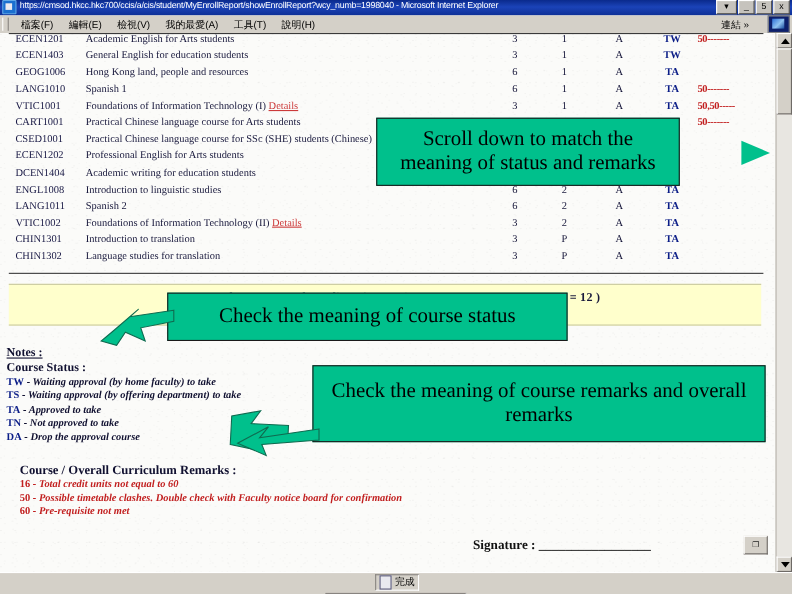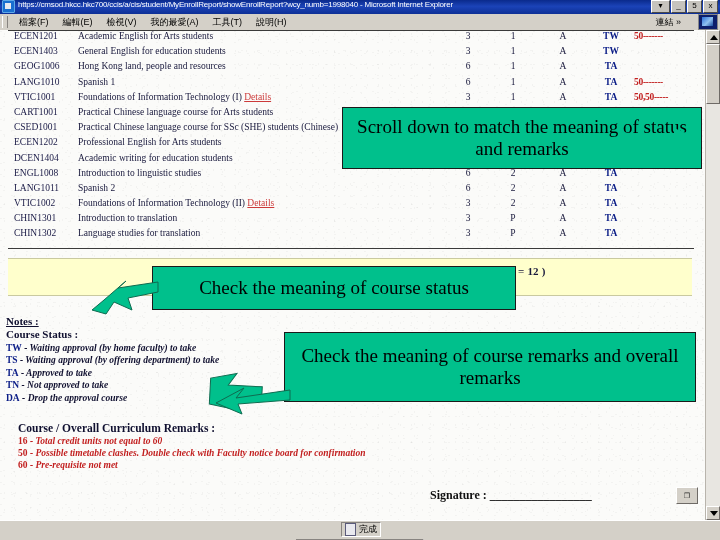--- a/index.html
+++ b/index.html
@@ -168,21 +168,21 @@
   .callout {
     position: absolute;
     background: #00c08c;
     border: 1px solid #1a1a1a;
     color: #000000;
     font-family: "Liberation Serif", serif;
     display: flex; align-items: center; justify-content: center;
     text-align: center; line-height: 1.15;
     box-sizing: border-box;
   }
-  #callout-scroll { left: 342px; top: 107px; width: 360px; height: 62px; font-size: 19px; padding: 0 8px; }
+  #callout-scroll { left: 342px; top: 107px; width: 276px; height: 62px; font-size: 19px; padding: 0 8px; }
   #callout-status { left: 152px; top: 266px; width: 364px; height: 44px; font-size: 19px; }
   #callout-remarks{ left: 284px; top: 332px; width: 412px; height: 70px; font-size: 19px; padding: 0 6px; }
 
   
   .tail {
     position: absolute; width: 0; height: 0; pointer-events: none;
   }
   #tail-scroll {
     left: 674px; top: 128px;
     border-top: 11px solid transparent; border-bottom: 11px solid transparent;

